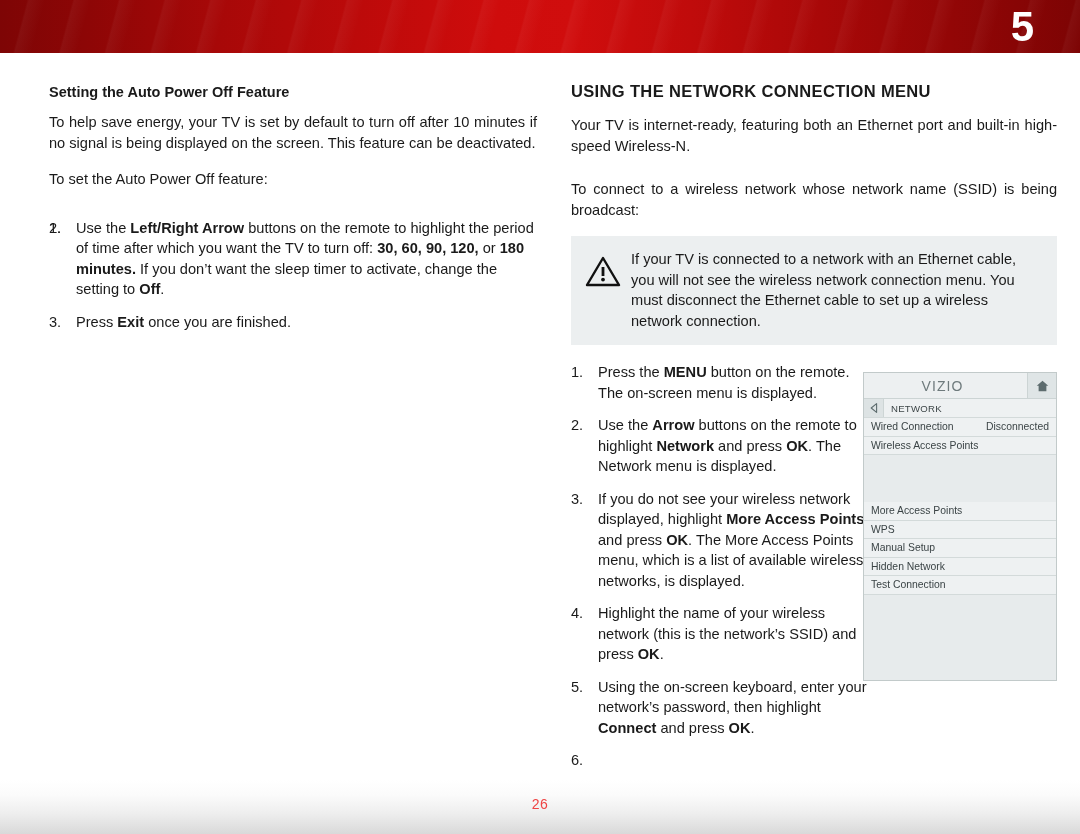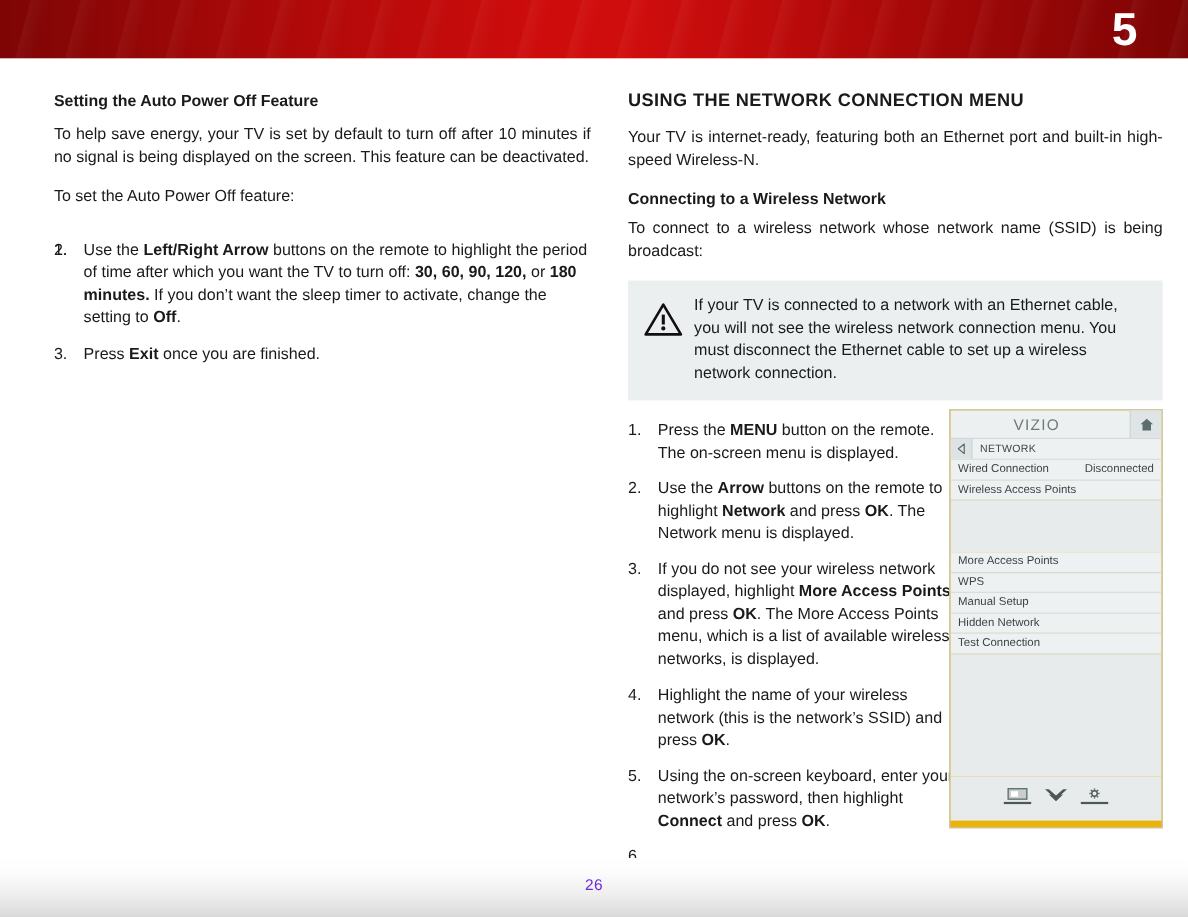--- a/index.html
+++ b/index.html
@@ -147,22 +147,22 @@
     line-height: 20.5px;
     flex: 1 1 auto;
   }
 
   
   .tv-menu {
     position: absolute;
     left: 850px;
     top: 372px;
     width: 194px;
-    height: 381px;
-    background: #eab308;
+    height: 309px;
+    background: #0f172a;
     border: 1px solid #c2caca;
     box-sizing: border-box;
     font-size: 10.5px;
     color: #3b4446;
     overflow: hidden;
   }
   .tv-topbar {
     height: 26px;
     background: #edf0f1;
     border-bottom: 1px solid #ccd4d4;
@@ -247,21 +247,21 @@
     height: 54px;
     background: linear-gradient(180deg, #ffffff 0%, #fbfbfb 28%, #eeeeee 62%, #d9d9d9 100%);
   }
   .page-number {
     position: absolute;
     left: 0;
     bottom: 22px;
     width: 1080px;
     text-align: center;
     font-size: 14px;
-    color: #6d28d9;
+    color: #ef4444;
     letter-spacing: 0.4px;
   }
 </style>
 </head>
 <body>
 
 <div class="header-banner">
   <div class="chapter-number">5</div>
 </div>
 
@@ -291,21 +291,20 @@
   <div class="col col-right">
 
     <h2 class="section-title" style="margin-top:28px;">USING THE NETWORK CONNECTION MENU</h2>
 
     <div class="spacer-14"></div>
 
     <p class="body">Your TV is internet-ready, featuring both an Ethernet port and built-in high-speed Wireless-N.</p>
 
     <div class="spacer-16"></div>
 
-    <h3 class="sub-title">Connecting to a Wireless Network</h3>
 
     <div class="spacer-10" style="height:7px;"></div>
 
     <p class="body">To connect to a wireless network whose network name (SSID) is being broadcast:</p>
 
     <div class="spacer-16"></div>
 
     <div class="note-box">
       <div class="note-icon">
         <svg width="36" height="32" viewBox="0 0 36 32" aria-hidden="true">

